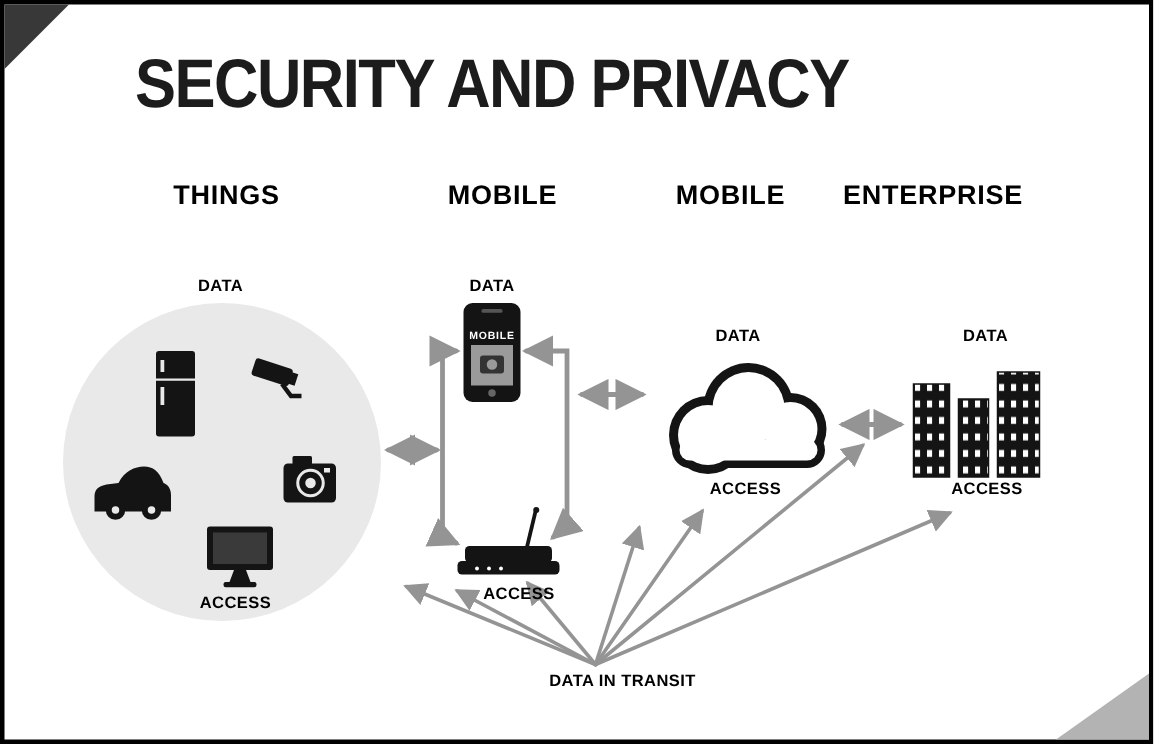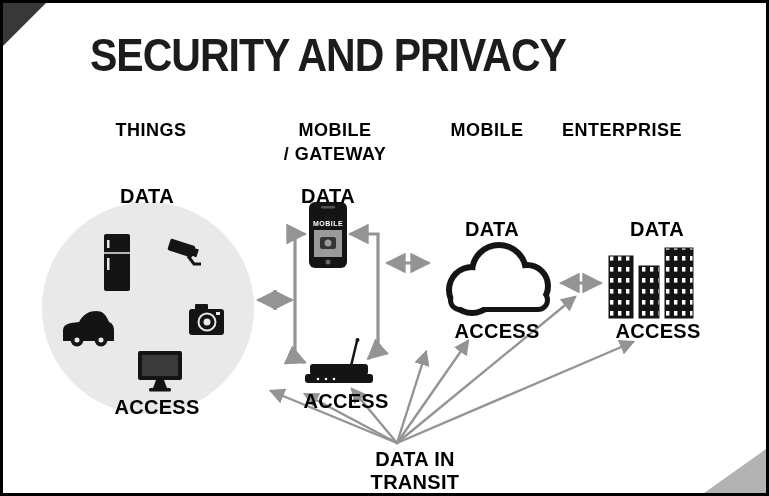--- a/index.html
+++ b/index.html
@@ -4,21 +4,21 @@
 <style>
   html,body{margin:0;padding:0;background:#fff;width:769px;height:496px;overflow:hidden;}
   .frame{position:relative;width:769px;height:432px;background:#fff;font-family:"Liberation Sans",sans-serif;}
   .diagram{position:absolute;left:0;top:0;width:769px;height:496px;}
   .title{position:absolute;left:90px;top:30px;margin:0;font-family:"Liberation Sans",sans-serif;
          font-weight:800;font-size:41px;letter-spacing:-1px;color:#1c1c1c;
          transform:scaleY(1.12);transform-origin:top left;white-space:nowrap;}
   .lbl{position:absolute;font-family:"Liberation Sans",sans-serif;font-weight:bold;color:#000000;
        text-align:center;}
   .hdr{font-size:18px;letter-spacing:.5px;line-height:1.35;}
-  .sub{font-size:20px;letter-spacing:.3px;}
+  .sub{font-size:11px;letter-spacing:.3px;}
   .conn,.fan{fill:none;stroke-linecap:round;}
   .conn{stroke-width:3.2px;}
   .fan{stroke-width:2.4px;}
 </style>
 </head>
 <body>
 
 <div class="frame">
 
   <svg class="diagram" viewBox="0 0 769 496">
@@ -135,21 +135,20 @@
       <path class="fan" d="M397,443 L575,297" marker-end="url(#ah)"></path>
       <path class="fan" d="M397,443 L633,342" marker-end="url(#ah)"></path>
     </g>
   </svg>
 
   <h1 class="title">SECURITY AND PRIVACY</h1>
 
   <div class="lbl hdr" style="left:91px;top:118px;width:120px;">THINGS</div>
   <div class="lbl hdr" style="left:275px;top:118px;width:120px;">
     <div>MOBILE</div>
-    <div>/ GATEWAY</div>
   </div>
   <div class="lbl hdr" style="left:427px;top:118px;width:120px;">MOBILE</div>
   <div class="lbl hdr" style="left:552px;top:118px;width:140px;">ENTERPRISE</div>
 
   <div class="lbl sub" style="left:107px;top:185px;width:80px;">DATA</div>
   <div class="lbl sub" style="left:107px;top:396px;width:100px;">ACCESS</div>
 
   <div class="lbl sub" style="left:288px;top:185px;width:80px;">DATA</div>
   <div class="lbl sub" style="left:296px;top:390px;width:100px;">ACCESS</div>
 

